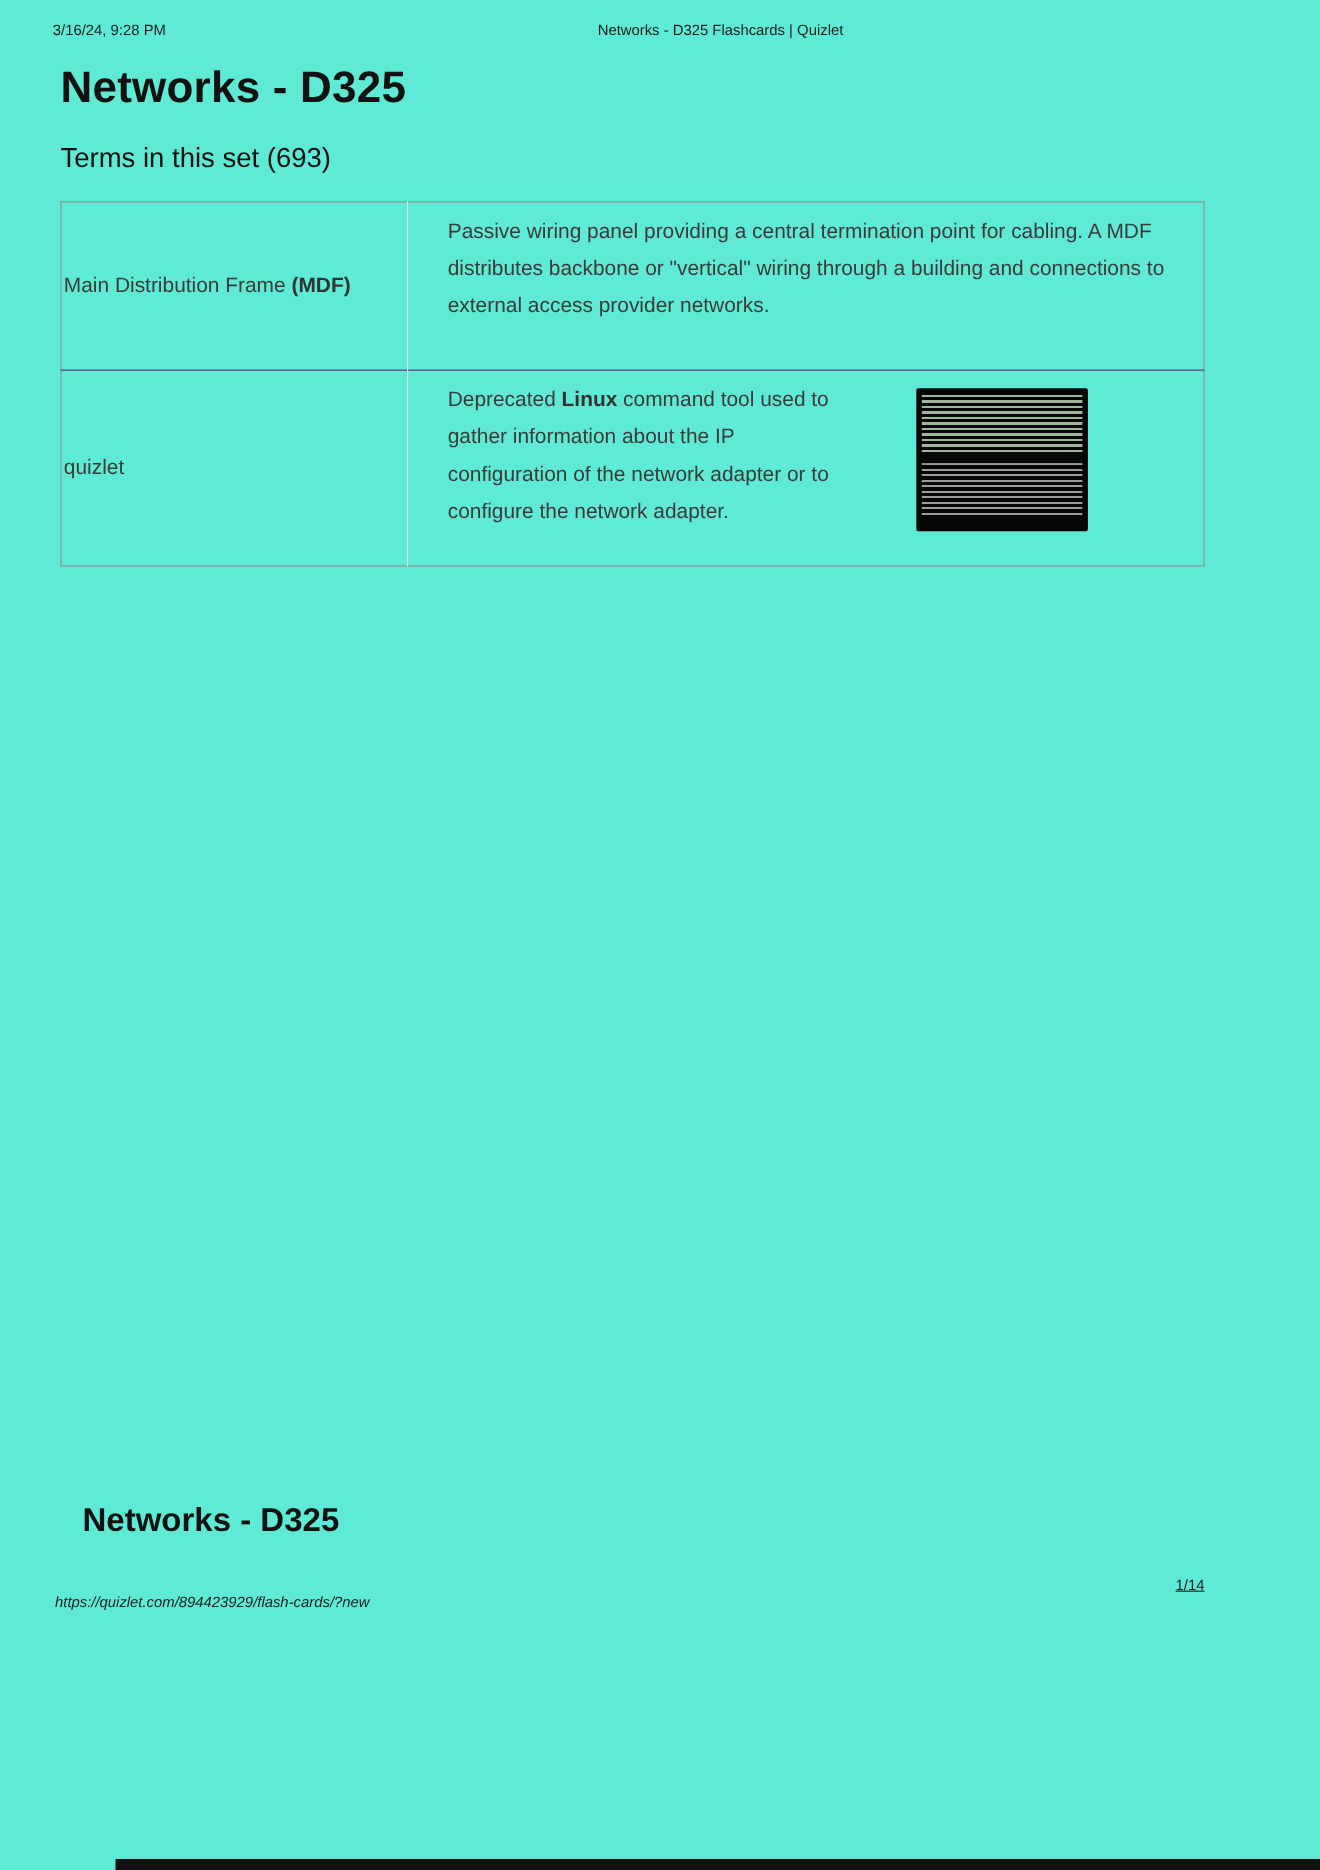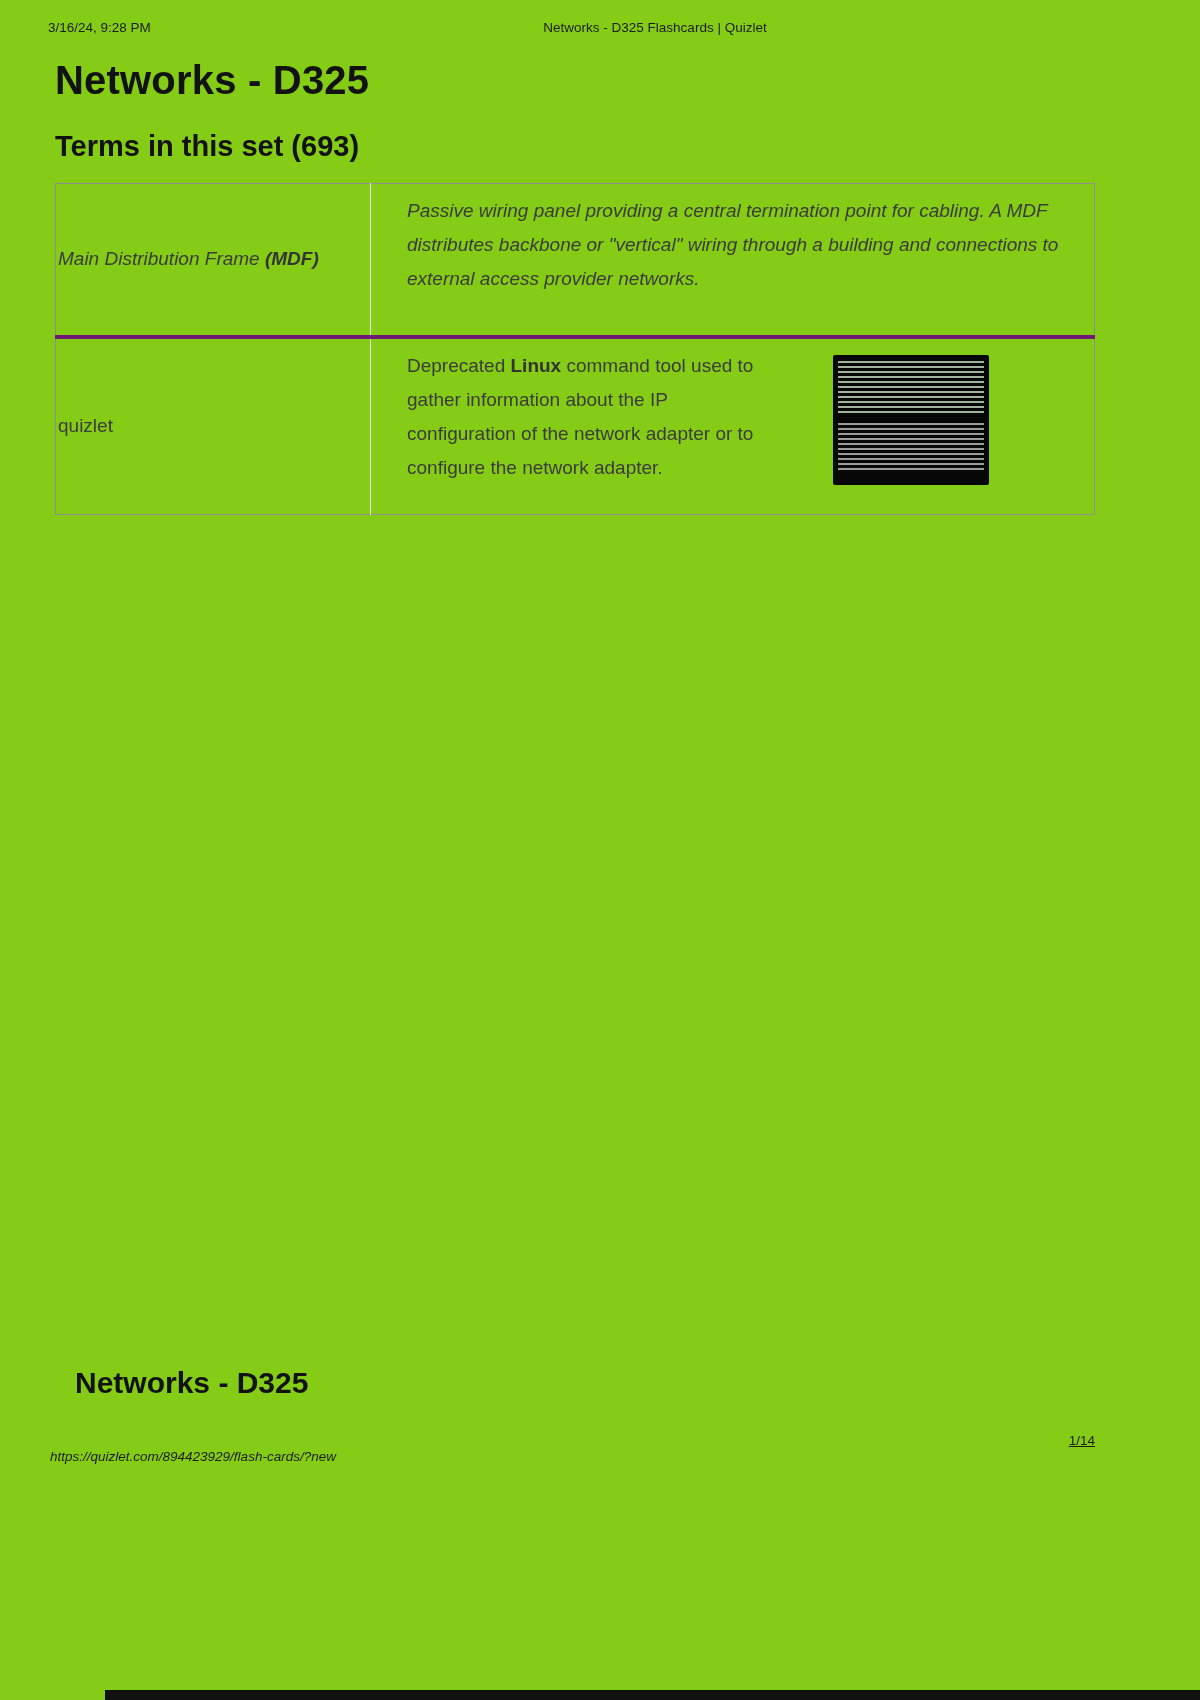--- a/index.html
+++ b/index.html
@@ -3,21 +3,21 @@
 <meta charset="utf-8">
 <style>
   * { margin: 0; padding: 0; box-sizing: border-box; }
   html, body { background: #ffffff; }
   body { font-family: "Liberation Sans", "DejaVu Sans", sans-serif; color: #2e2e2e; }
 
   .page {
     position: relative;
     width: 1200px;
     height: 1700px;
-    background: #84cc16;
+    background: #5eead4;
     overflow: hidden;
   }
 
   
   .print-header {
     position: absolute;
     top: 20px;
     left: 48px;
     right: 48px;
     height: 18px;
@@ -40,22 +40,22 @@
     left: 55px;
     font-size: 40px;
     font-weight: 800;
     color: #121212;
     letter-spacing: 0.2px;
   }
   h2.terms-heading {
     position: absolute;
     top: 130px;
     left: 55px;
-    font-size: 29px;
-    font-weight: 700;
+    font-size: 25px;
+    font-weight: 400;
     color: #121212;
   }
 
   
   table.cards {
     position: absolute;
     top: 183px;
     left: 55px;
     width: 1040px;
     border-collapse: collapse;
@@ -70,22 +70,22 @@
     vertical-align: middle;
     padding: 10px 10px 10px 2px;
     border-right: 1px solid #e4e4e4;
     line-height: 26px;
   }
   td.def-cell {
     padding: 10px 20px 18px 36px;
     line-height: 34px;
     vertical-align: top;
   }
-  tr.card-row + tr.card-row td { border-top: 4px solid #701a75; }
-  tr.row-1 td { height: 153px; font-style: italic; }
+  tr.card-row + tr.card-row td { border-top: 1px solid #701a75; }
+  tr.row-1 td { height: 153px; }
   tr.row-2 td { height: 178px; }
   .bold { font-weight: 700; color: #333; }
 
   .def-flex {
     display: flex;
     align-items: flex-start;
     gap: 54px;
   }
   .def-flex .def-text { width: 372px; }
 

